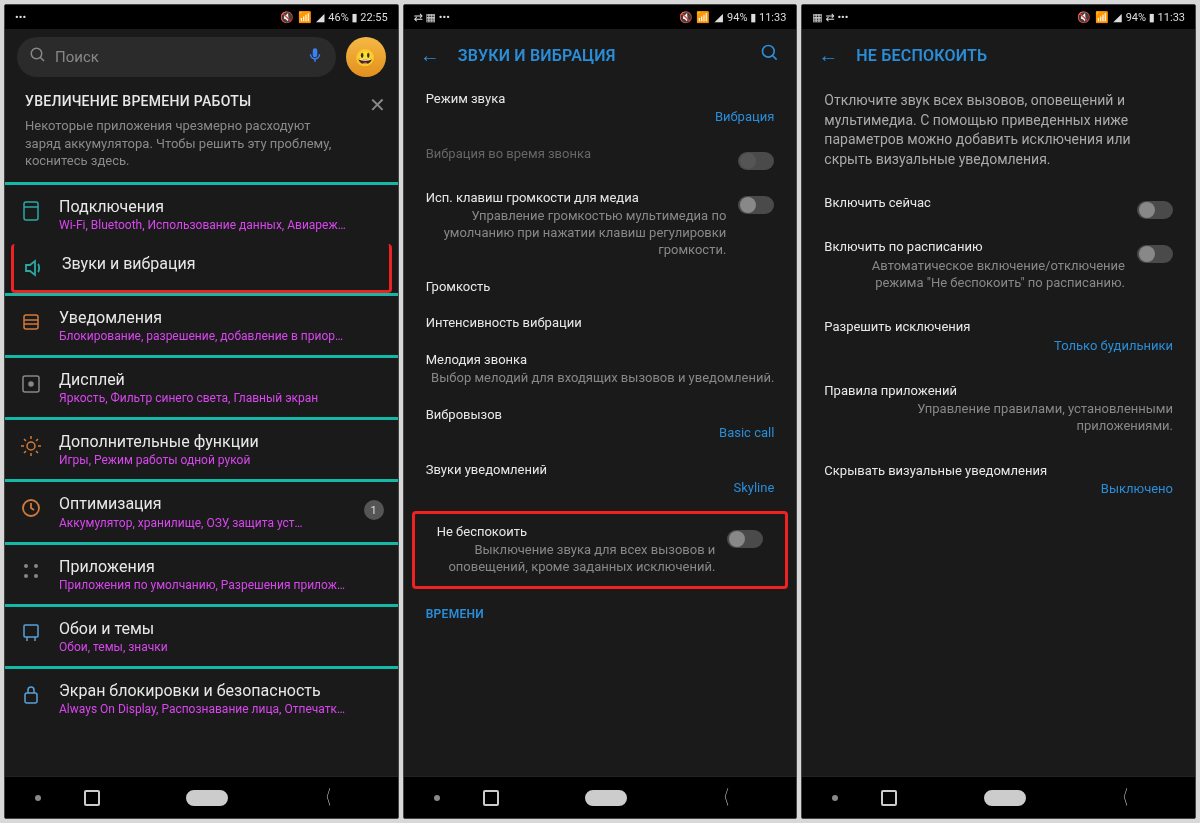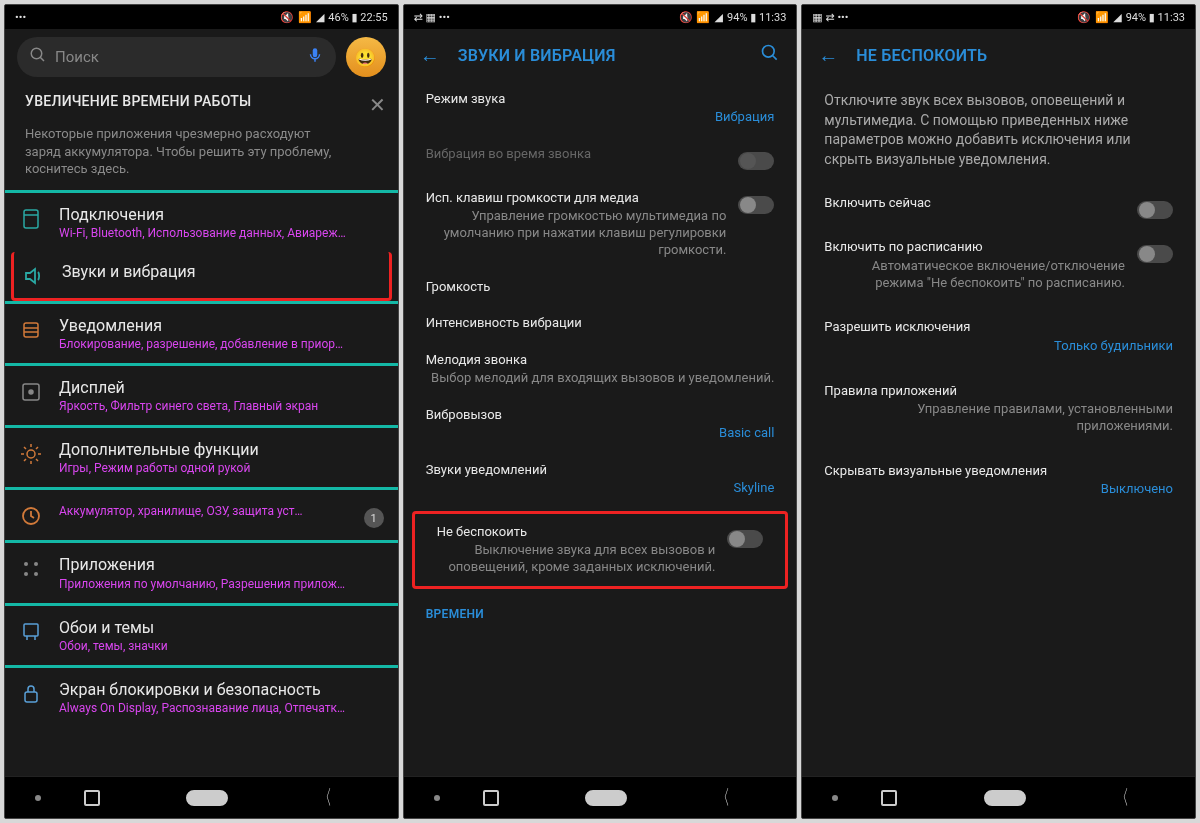--- a/index.html
+++ b/index.html
@@ -61,21 +61,21 @@
   }
   .notice {
     padding: 8px 20px 12px 20px;
     position: relative;
   }
   .notice-title {
     color: #e8e8e8;
     font-size: 14px;
     font-weight: 500;
     letter-spacing: 0.3px;
-    margin-bottom: 16px;
+    margin-bottom: 8px;
   }
   .notice-body { color: #8a8a8a; font-size: 13px; line-height: 1.35; padding-right: 28px; }
   .notice-close { position: absolute; right: 12px; top: 8px; color: #888; font-size: 20px; }
   .list { }
   .list-item {
     display: flex;
     align-items: flex-start;
     padding: 12px 14px;
     gap: 16px;
     border-top: 3px solid #14b8a6;
@@ -272,20 +272,21 @@
         </div>
       </div>
       <div class="list-item">
         <div class="list-icon">
             <svg viewBox="0 0 24 24" stroke="#d27a3a" stroke-width="1.8" fill="none">
               <circle cx="12" cy="12" r="8"></circle>
               <path d="M12 7v5l3 2"></path>
             </svg>
           </div>
         <div class="list-text">
+          <div class="list-title">Оптимизация</div>
           <div class="list-sub">Аккумулятор, хранилище, ОЗУ, защита уст…</div>
         </div>
         <div class="badge">1</div>
       </div>
       <div class="list-item">
         <div class="list-icon">
             <svg viewBox="0 0 24 24" fill="#888">
               <circle cx="7" cy="7" r="2"></circle>
               <circle cx="17" cy="7" r="2"></circle>
               <circle cx="7" cy="17" r="2"></circle>

